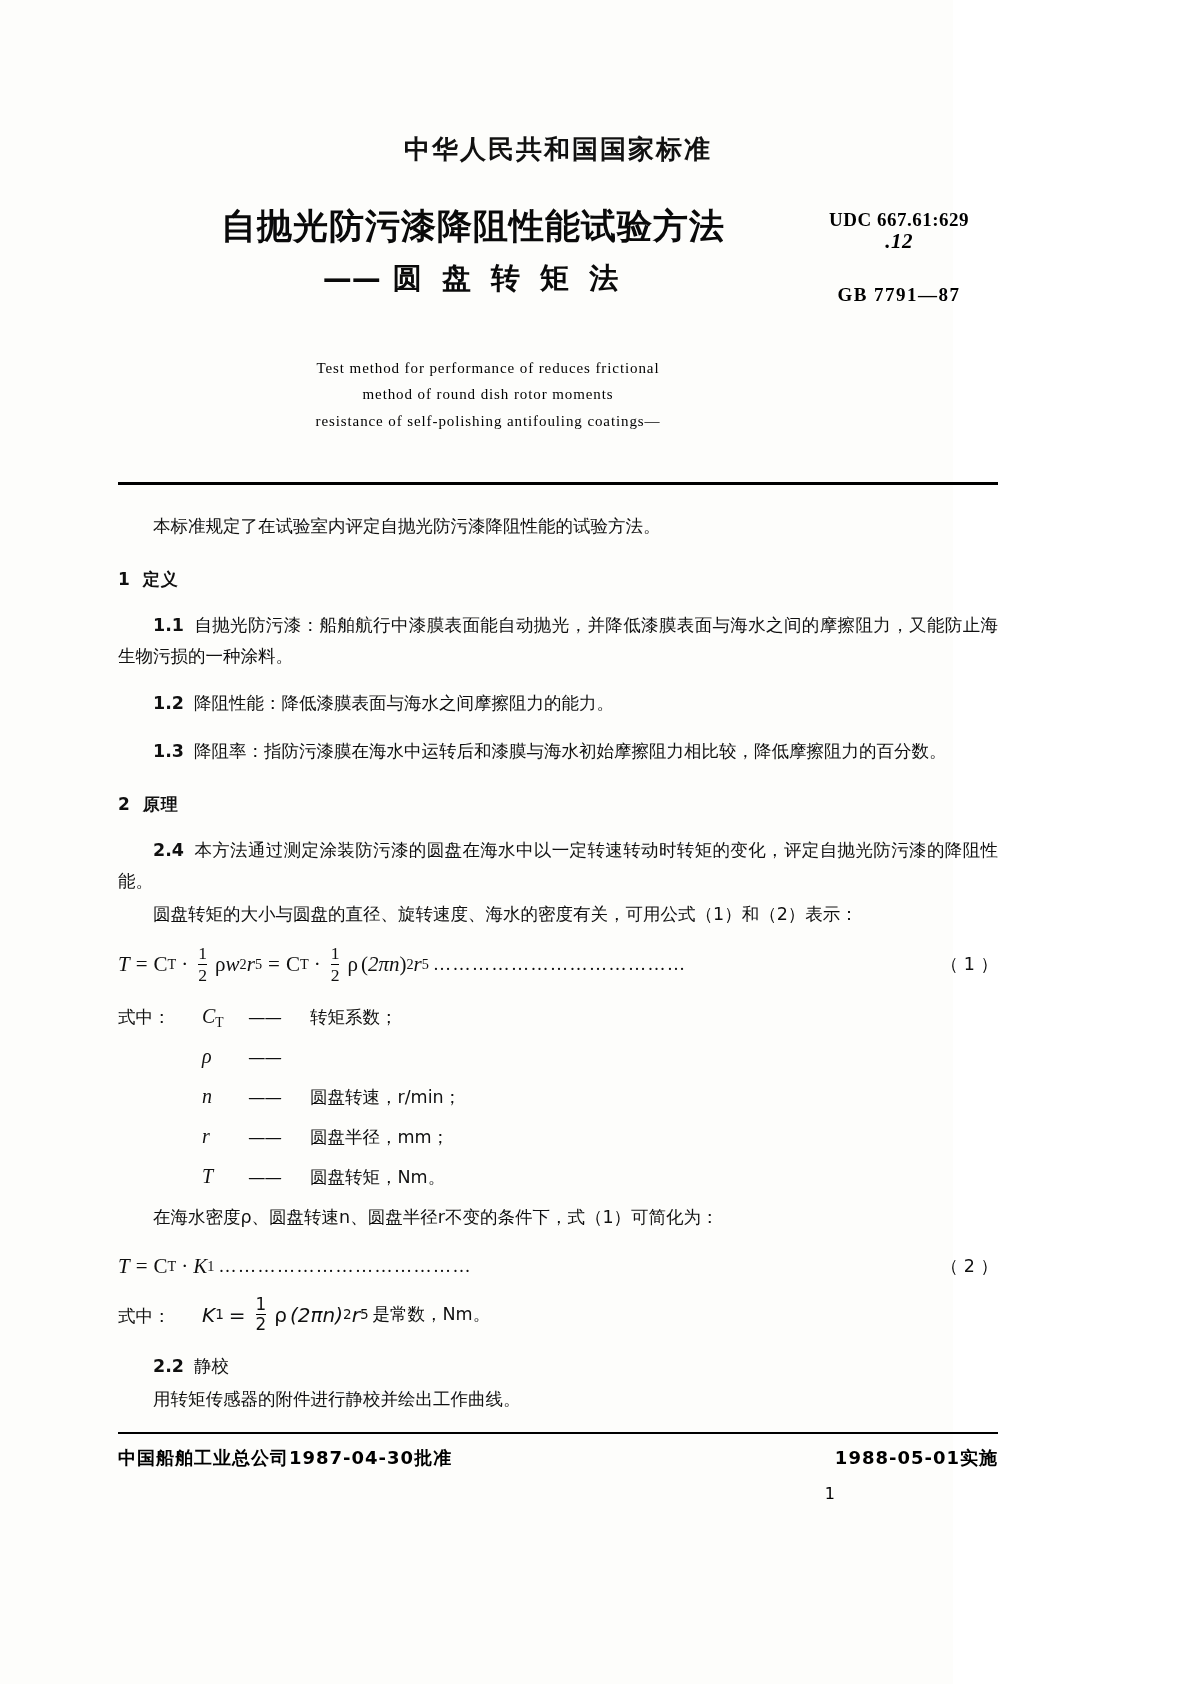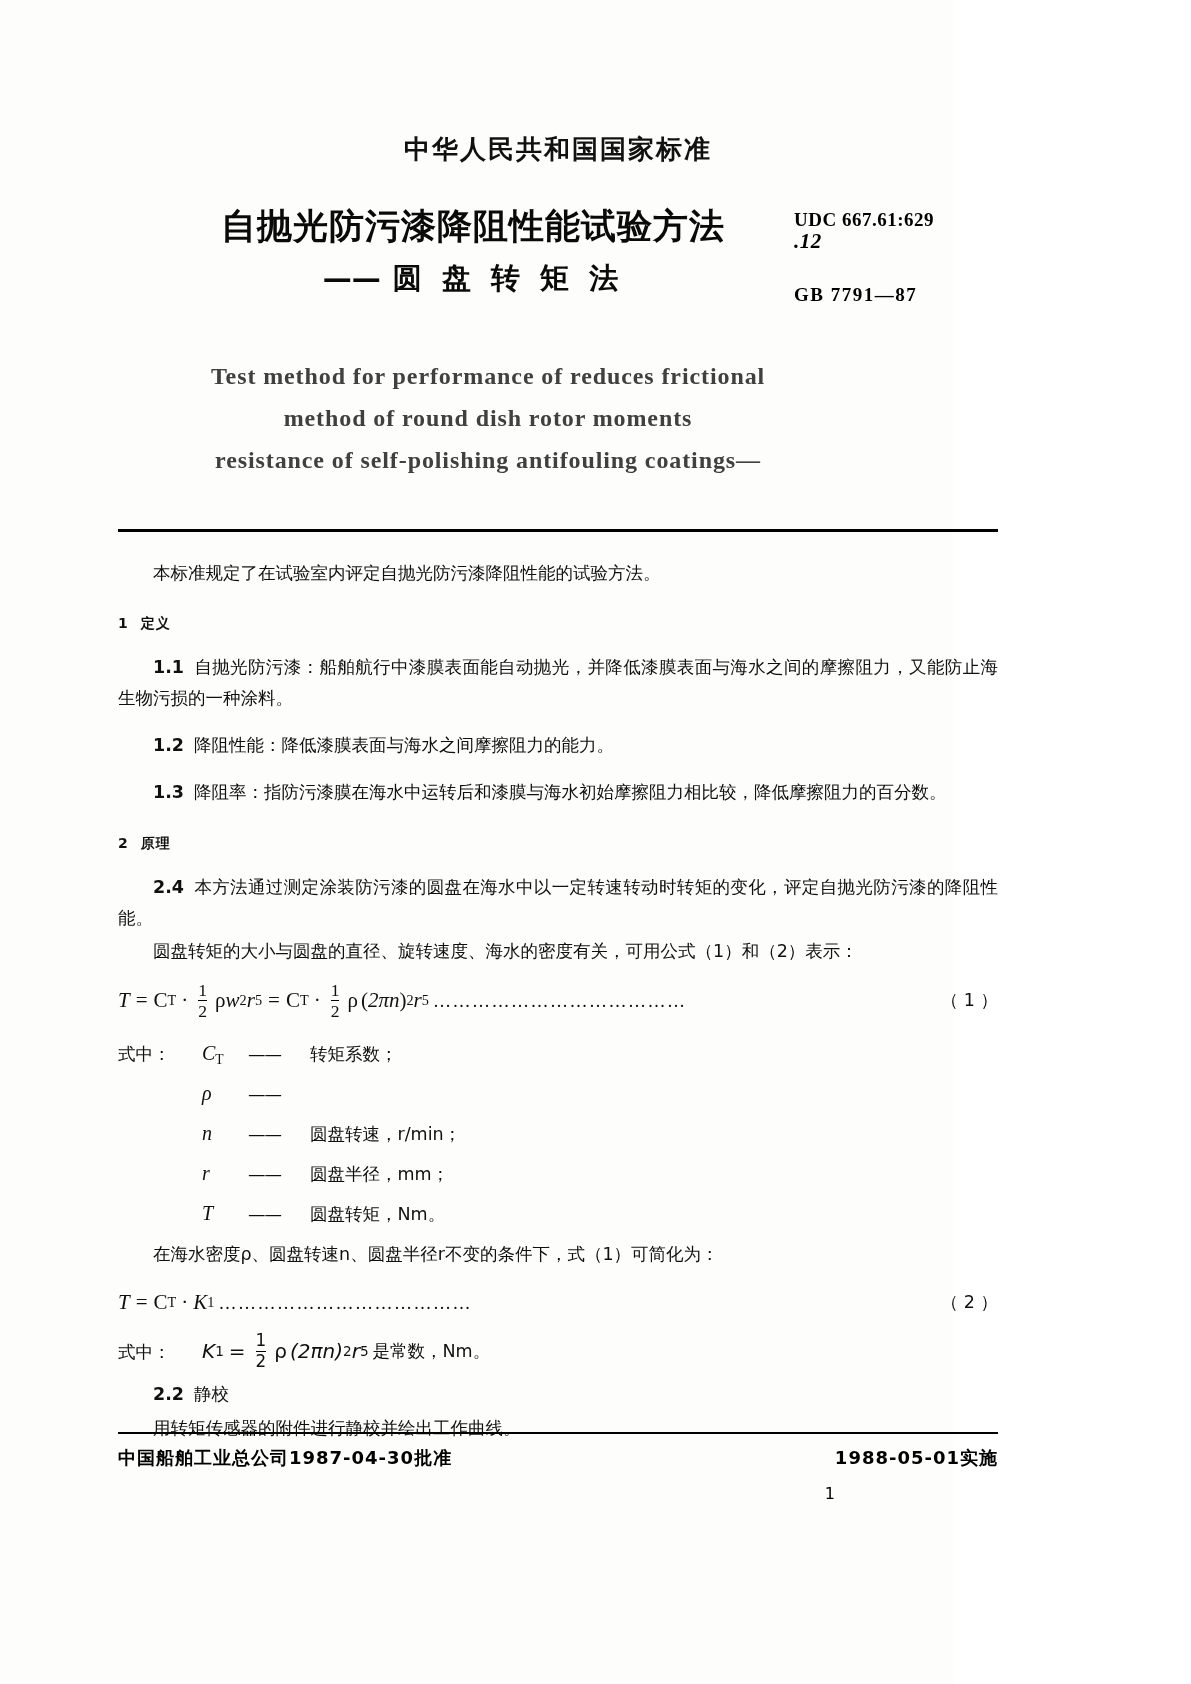--- a/index.html
+++ b/index.html
@@ -69,21 +69,21 @@
   }
   .dash-lead {
     letter-spacing: 0;
     margin-right: 12px;
   }
   .std-codes {
     position: absolute;
     right: -6px;
     top: 4px;
     width: 210px;
-    text-align: left;
+    text-align: center;
     font-family: "Liberation Serif", "DejaVu Serif", serif;
   }
   .udc-line {
     font-size: 19px;
     font-weight: 700;
     letter-spacing: 0.5px;
     white-space: nowrap;
   }
   .udc-suffix {
     font-size: 21px;
@@ -100,25 +100,25 @@
     white-space: nowrap;
   }
 
   .en-title {
     text-align: center;
     margin-top: 42px;
     padding-right: 140px;
   }
   .en-title div {
     font-family: "Liberation Serif", "DejaVu Serif", serif;
-    font-size: 24px;
-    font-weight: 700;
+    font-size: 15px;
+    font-weight: 400;
     letter-spacing: 0.9px;
     line-height: 1.75;
-    color: #404040;
+    color: #000000;
   }
 
   
   .rule-thick {
     margin-top: 48px;
     border-top: 3.5px solid #000;
     width: 880px;
   }
 
   
@@ -133,21 +133,21 @@
   .para {
     margin: 0 0 2px 0;
   }
   .indent2 {
     text-indent: 2em;
   }
   .sec-head {
     font-weight: 700;
     margin-top: 22px;
     margin-bottom: 10px;
-    font-size: 14px;
+    font-size: 17px;
     letter-spacing: 1px;
   }
   .sec-head .num {
     margin-right: 12px;
   }
   .sub {
     margin-top: 16px;
   }
   .sub-num {
     font-weight: 700;
@@ -433,21 +433,21 @@
             <span style="margin:0 3px;">ρ</span>
             <span class="ital">(2πn)</span>
               <span class="sup-s">2</span>
               <span class="ital">r</span>
               <span class="sup-s">5</span>
             <span style="font-family:'DejaVu Sans','Liberation Sans',sans-serif;font-size:17.5px;margin-left:4px;">是常数，Nm。</span>
           </span>
         </div>
       </div>
 
-      <p class="para indent2 sub" style="margin-top:8px;">
+      <p class="para indent2 sub" style="">
         <span class="sub-num">2.2</span><span>静校</span>
       </p>
       <p class="para indent2">用转矩传感器的附件进行静校并绘出工作曲线。</p>
 
     </div>
   </div>
 
   <div class="footer-rule"></div>
   <div class="footer-row">
     <span>中国船舶工业总公司1987-04-30批准</span>

